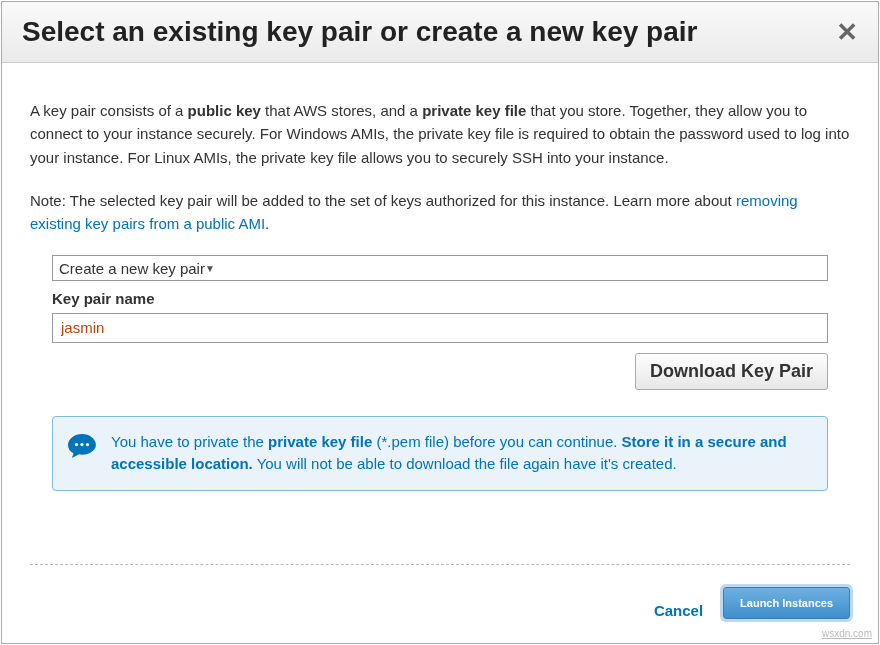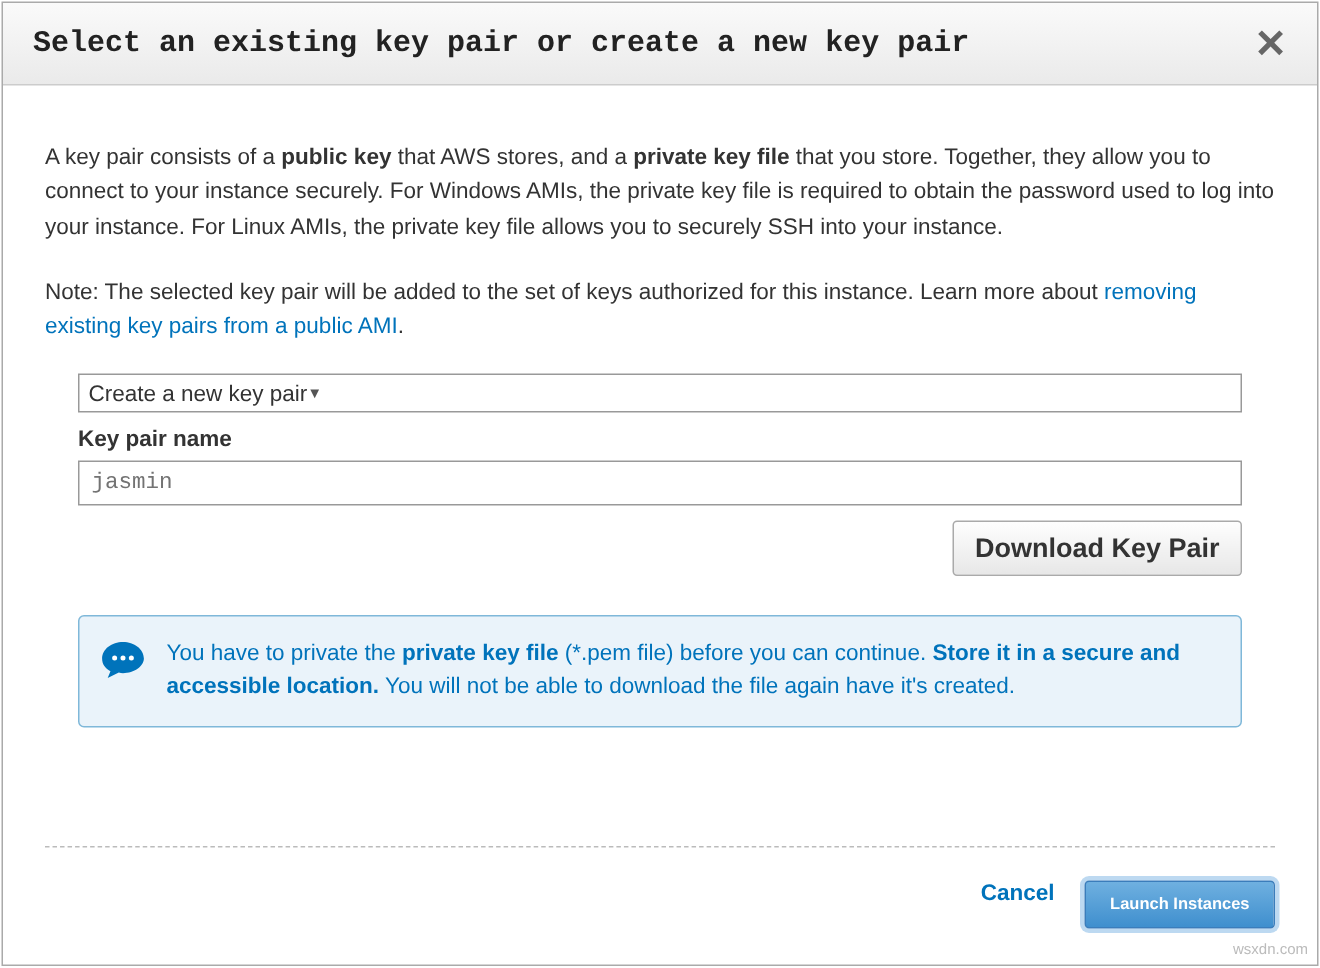--- a/index.html
+++ b/index.html
@@ -21,24 +21,23 @@
     }
     .modal-header {
       background: linear-gradient(to bottom, #fafafa, #eaeaea);
       border-bottom: 1px solid #ccc;
       padding: 14px 20px;
       display: flex;
       align-items: center;
       justify-content: space-between;
     }
     .modal-title {
-      font-size: 20px;
+      font-size: 28px;
       font-weight: bold;
       color: #222;
-      font-family: Liberation Mono, monospace;
     }
     .close-x {
       font-size: 26px;
       font-weight: bold;
       color: #666;
       cursor: pointer;
       line-height: 1;
       font-family: Arial, sans-serif;
     }
     .modal-body {
@@ -74,22 +73,22 @@
       font-size: 15px;
       margin-bottom: 2px;
       display: block;
     }
     .text-input {
       width: 100%;
       border: 1px solid #999;
       height: 30px;
       padding: 2px 8px;
       font-size: 15px;
-      color: #737373;
-      font-family: Liberation Mono, monospace;
+      color: #c2410c;
+      font-family: Liberation Sans, sans-serif;
     }
     .right-row {
       display: flex;
       justify-content: flex-end;
       margin-top: 10px;
     }
     .btn-gray {
       background: linear-gradient(to bottom, #fefefe, #e7e7e7);
       border: 1px solid #aaa;
       border-radius: 3px;
@@ -119,21 +118,21 @@
       font-size: 15px;
       line-height: 1.5;
     }
     .alert-text .b { font-weight: bold; }
     .modal-footer {
       border-top: 1px dashed #bbb;
       margin: 20px 28px 0 28px;
       padding: 22px 0 24px 0;
       display: flex;
       justify-content: flex-end;
-      align-items: flex-start;
+      align-items: flex-end;
       gap: 20px;
     }
     .btn-link {
       color: #0073bb;
       font-weight: bold;
       font-size: 15px;
       cursor: pointer;
     }
     .btn-primary {
       background: linear-gradient(to bottom, #6fb0e0, #3f8fce);
@@ -146,20 +145,21 @@
       cursor: pointer;
       box-shadow: 0 0 0 3px rgba(90,160,220,0.4);
     }
     .watermark {
       position: absolute;
       bottom: 4px;
       right: 6px;
       font-size: 10px;
       color: #bbb;
       font-family: Arial, sans-serif;
+      text-decoration: underline;
     }
   </style>
 </head>
 <body>
 
 <div class="modal">
   <div class="modal-header">
     <div class="modal-title">Select an existing key pair or create a new key pair</div>
     <div class="close-x">✕</div>
   </div>

